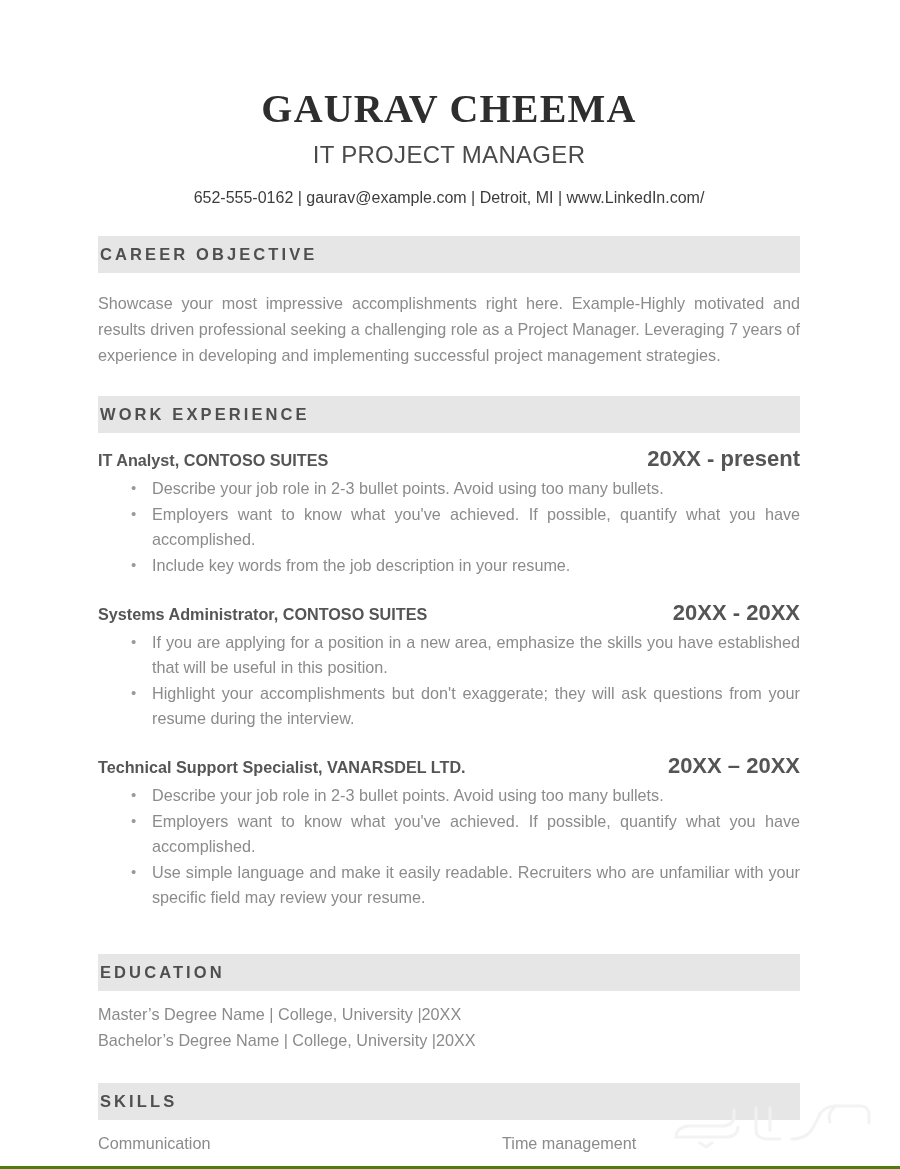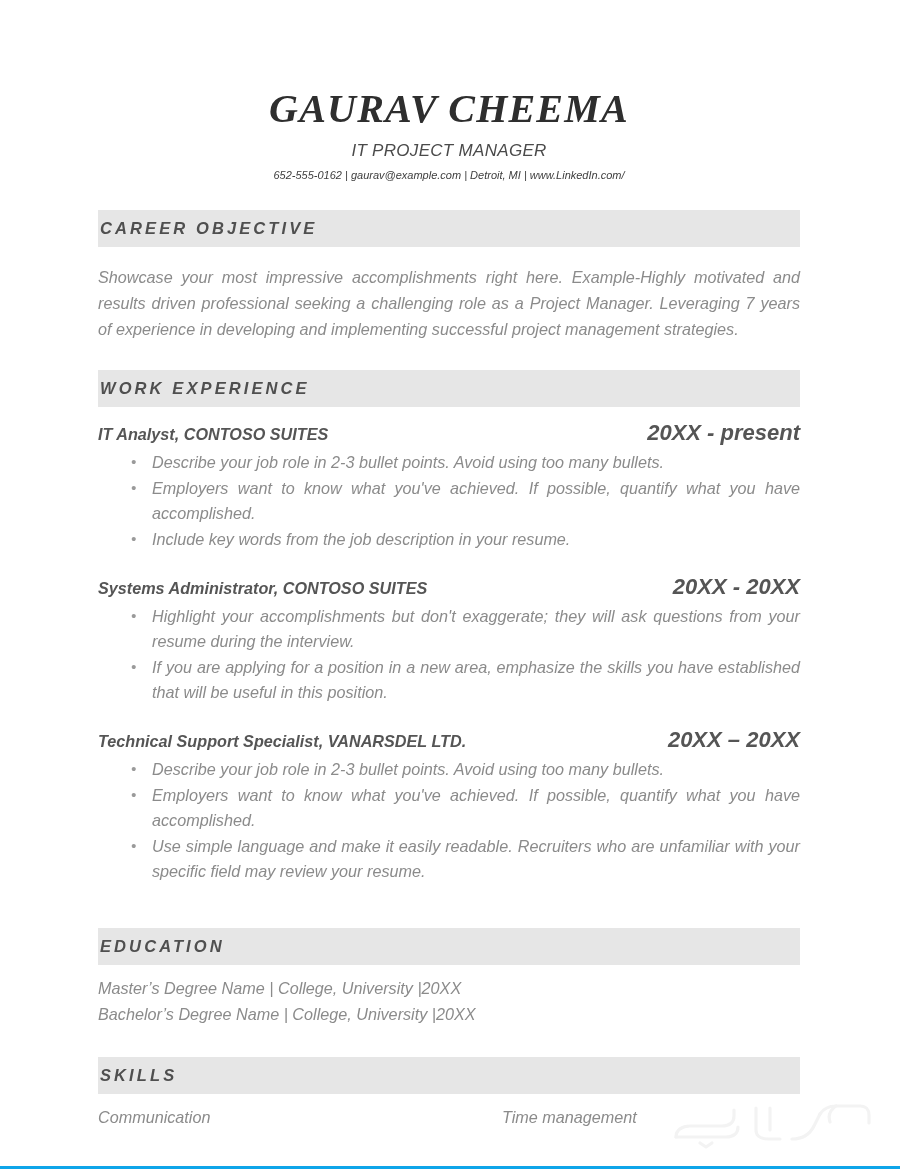--- a/index.html
+++ b/index.html
@@ -10,22 +10,21 @@
   body {
     font-family: "Liberation Sans", sans-serif;
   }
   .page {
     position: relative;
     width: 900px;
     height: 1169px;
     background: #ffffff;
     overflow: hidden;
     box-sizing: border-box;
-    border-bottom: 3px solid #0ea5e9;
-    font-style: italic;
+    border-bottom: 3px solid #4d7c0f;
   }
   .sheet {
     position: absolute;
     left: 98px;
     top: 0;
     width: 702px;
   }
 
   
   .name {
@@ -34,30 +33,30 @@
     font-size: 40px;
     letter-spacing: 1.2px;
     color: #2e2e2e;
     text-align: center;
     margin-top: 86px;
     line-height: 1.15;
     white-space: nowrap;
   }
   .job-title-head {
     text-align: center;
-    font-size: 17px;
+    font-size: 24px;
     color: #4a4a4a;
     letter-spacing: 0.3px;
     margin-top: 9px;
   }
   .contact {
     text-align: center;
-    font-size: 11px;
+    font-size: 16px;
     color: #3d3d3d;
-    margin-top: 8px;
+    margin-top: 20px;
     white-space: nowrap;
   }
 
   
   .section-band {
     background: #e6e6e6;
     height: 37px;
     display: flex;
     align-items: center;
     padding-left: 2px;
@@ -191,22 +190,22 @@
         <li class="nojustify">Include key words from the job description in your resume.</li>
       </ul>
     </div>
 
     <div class="job">
       <div class="job-head">
         <span class="job-role">Systems Administrator, CONTOSO SUITES</span>
         <span class="job-dates">20XX - 20XX</span>
       </div>
       <ul class="bullets">
+        <li>If you are applying for a position in a new area, emphasize the skills you have established that will be useful in this position.</li>
         <li>Highlight your accomplishments but don't exaggerate; they will ask questions from your resume during the interview.</li>
-        <li>If you are applying for a position in a new area, emphasize the skills you have established that will be useful in this position.</li>
       </ul>
     </div>
 
     <div class="job">
       <div class="job-head">
         <span class="job-role">Technical Support Specialist, VANARSDEL LTD.</span>
         <span class="job-dates">20XX – 20XX</span>
       </div>
       <ul class="bullets">
         <li class="nojustify">Describe your job role in 2-3 bullet points. Avoid using too many bullets.</li>

